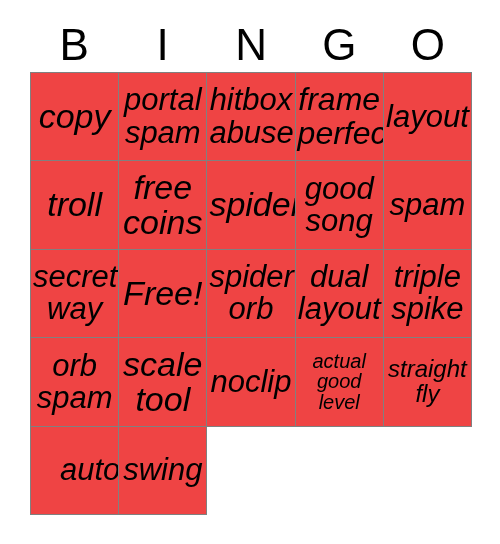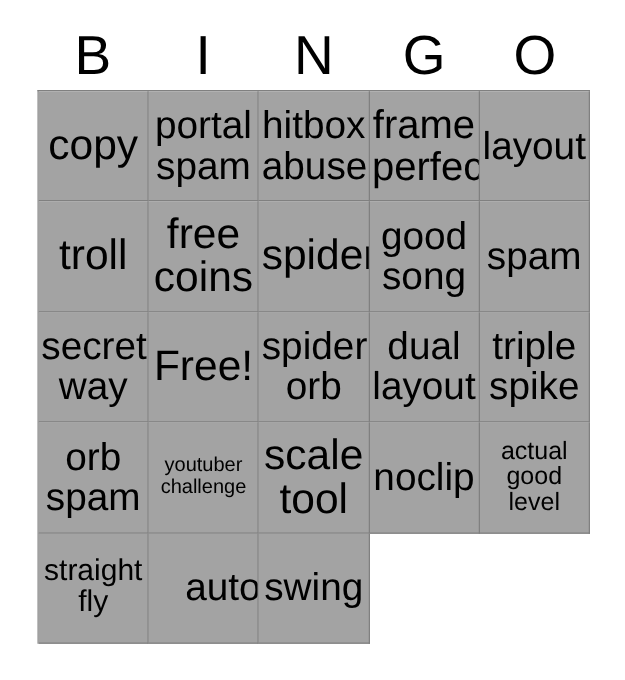--- a/index.html
+++ b/index.html
@@ -61,22 +61,23 @@
     box-sizing: border-box;
   }
   .bingo-cell {
     border-right: 1px solid #808080;
     border-bottom: 1px solid #808080;
     box-sizing: border-box;
     display: flex;
     align-items: center;
     justify-content: center;
     overflow: hidden;
-    background: #a3a3a3;
+    background: #ef4444;
     padding: 1px 2px;
+    font-style: italic;
   }
   .cell-text {
     display: block;
     width: 100%;
     text-align: center;
     line-height: 1.04;
     color: #000000;
     white-space: pre-line;
     word-break: normal;
     user-select: none;
@@ -162,24 +163,20 @@
 
     <div class="bingo-cell">
         <span class="cell-text fs-md">triple
 spike</span>
       </div>
     <div class="bingo-cell">
         <span class="cell-text fs-md">orb
 spam</span>
       </div>
     <div class="bingo-cell">
-        <span class="cell-text fs-tiny">youtuber
-challenge</span>
-      </div>
-    <div class="bingo-cell">
         <span class="cell-text fs-lg">scale
 tool</span>
       </div>
     <div class="bingo-cell">
         <span class="cell-text fs-md">noclip</span>
       </div>
 
     <div class="bingo-cell">
         <span class="cell-text fs-xxs">actual
 good

